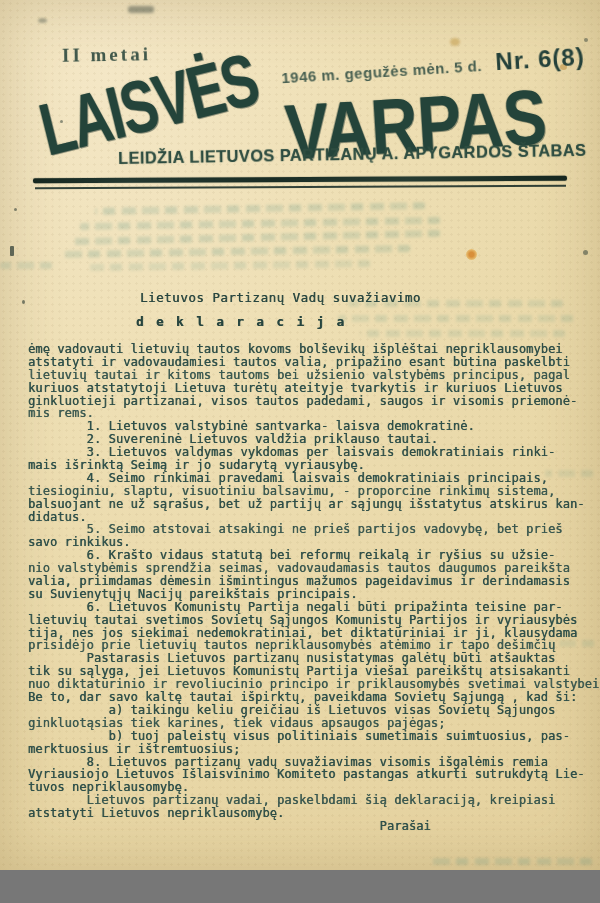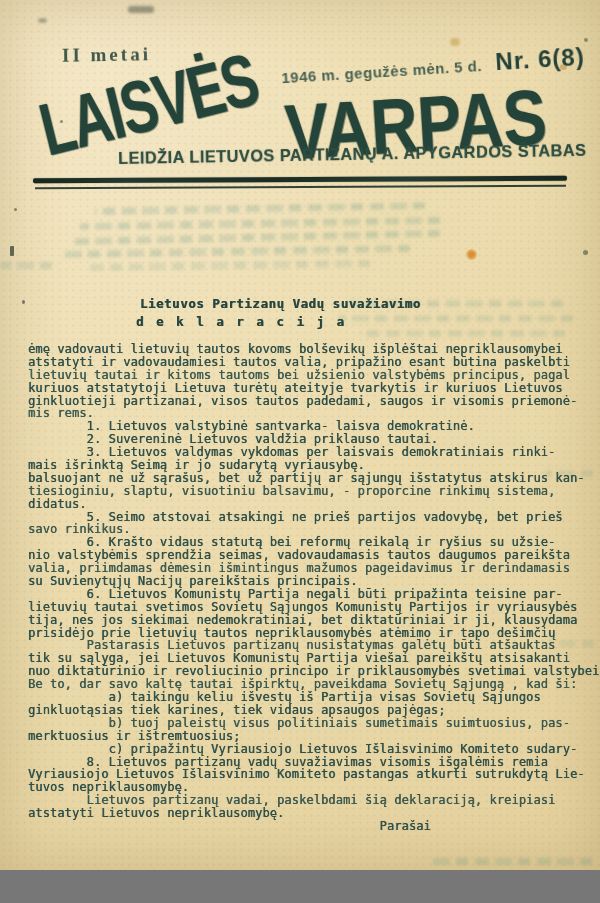--- a/index.html
+++ b/index.html
@@ -77,22 +77,22 @@
     box-shadow:0 0 1px rgba(20,35,28,.8);
   }
   .rule-thin{
     position:absolute;left:35px;top:186px;width:531px;height:2px;
     background:#1d302a;
     transform:rotate(-.25deg);
     opacity:.9;
   }
   
   .heading1{
-    position:absolute;left:140px;top:296px;
-    font-size:12.5px;font-weight:bold;color:#27453f;
+    position:absolute;left:140px;top:290px;
+    font-size:12.5px;font-weight:normal;color:#27453f;
     white-space:pre;letter-spacing:.5px;
     text-shadow:.5px 0 0 rgba(39,69,63,.8);
   }
   .heading2{
     position:absolute;left:136px;top:314px;
     font-size:12.5px;font-weight:bold;color:#27453f;
     white-space:pre;letter-spacing:2.5px;
     text-shadow:.5px 0 0 rgba(39,69,63,.8);
     text-align:right;
   }
@@ -175,42 +175,42 @@
       <div class="tl">ėmę vadovauti lietuvių tautos kovoms bolševikų išplėštai nepriklausomybei</div>
       <div class="tl">atstatyti ir vadovaudamiesi tautos valia, pripažino esant būtina paskelbti</div>
       <div class="tl">lietuvių tautai ir kitoms tautoms bei užsienio valstybėms principus, pagal</div>
       <div class="tl">kuriuos atstatytoji Lietuva turėtų ateityje tvarkytis ir kuriuos Lietuvos</div>
       <div class="tl">ginkluotieji partizanai, visos tautos padedami, saugos ir visomis priemonė-</div>
       <div class="tl">mis rems.</div>
       <div class="tl">        1. Lietuvos valstybinė santvarka- laisva demokratinė.</div>
       <div class="tl">        2. Suvereninė Lietuvos valdžia priklauso tautai.</div>
       <div class="tl">        3. Lietuvos valdymas vykdomas per laisvais demokratiniais rinki-</div>
       <div class="tl">mais išrinktą Seimą ir jo sudarytą vyriausybę.</div>
+      <div class="tl">        4. Seimo rinkimai pravedami laisvais demokratiniais principais,</div>
+      <div class="tl">tiesioginiu, slaptu, visuotiniu balsavimu, - proporcine rinkimų sistema,</div>
       <div class="tl">balsuojant ne už sąrašus, bet už partijų ar sąjungų išstatytus atskirus kan-</div>
-      <div class="tl">tiesioginiu, slaptu, visuotiniu balsavimu, - proporcine rinkimų sistema,</div>
       <div class="tl">didatus.</div>
       <div class="tl">        5. Seimo atstovai atsakingi ne prieš partijos vadovybę, bet prieš</div>
       <div class="tl">savo rinkikus.</div>
       <div class="tl">        6. Krašto vidaus statutą bei reformų reikalą ir ryšius su užsie-</div>
       <div class="tl">nio valstybėmis sprendžia seimas, vadovaudamasis tautos daugumos pareikšta</div>
       <div class="tl">valia, priimdamas dėmesin išmintingus mažumos pageidavimus ir derindamasis</div>
       <div class="tl">su Suvienytųjų Nacijų pareikštais principais.</div>
       <div class="tl">        6. Lietuvos Komunistų Partija negali būti pripažinta teisine par-</div>
       <div class="tl">lietuvių tautai svetimos Sovietų Sąjungos Komunistų Partijos ir vyriausybės</div>
       <div class="tl">tija, nes jos siekimai nedemokratiniai, bet diktatūriniai ir ji, klausydama</div>
       <div class="tl">prisidėjo prie lietuvių tautos nepriklausomybės atėmimo ir tapo dešimčių</div>
       <div class="tl">        Pastarasis Lietuvos partizanų nusistatymas galėtų būti atšauktas</div>
       <div class="tl">tik su sąlyga, jei Lietuvos Komunistų Partija viešai pareikštų atsisakanti</div>
       <div class="tl">nuo diktatūrinio ir revoliucinio principo ir priklausomybės svetimai valstybei</div>
       <div class="tl">Be to, dar savo kaltę tautai išpirktų, paveikdama Sovietų Sąjungą , kad ši:</div>
-      <div class="tl">           a) taikingu keliu išvestų iš Partija visas Sovietų Sąjungos</div>
+      <div class="tl">           a) taikingu keliu greičiau iš Lietuvos visas Sovietų Sąjungos</div>
       <div class="tl">ginkluotąsias tiek karines, tiek vidaus apsaugos pajėgas;</div>
       <div class="tl">           b) tuoj paleistų visus politiniais sumetimais suimtuosius, pas-</div>
       <div class="tl">merktuosius ir ištremtuosius;</div>
-      <div class="tl">           c) pripažintų Vyriausiojo Lietuvos Išlaisvinimo Komiteto sudary-</div>
       <div class="tl">        8. Lietuvos partizanų vadų suvažiavimas visomis išgalėmis remia</div>
       <div class="tl">Vyriausiojo Lietuvos Išlaisvinimo Komiteto pastangas atkurti sutrukdytą Lie-</div>
       <div class="tl">tuvos nepriklausomybę.</div>
       <div class="tl">        Lietuvos partizanų vadai, paskelbdami šią deklaraciją, kreipiasi</div>
       <div class="tl">atstatyti Lietuvos nepriklausomybę.</div>
       <div class="tl">                                                Parašai</div>
     </div>
 
 </div>
 

